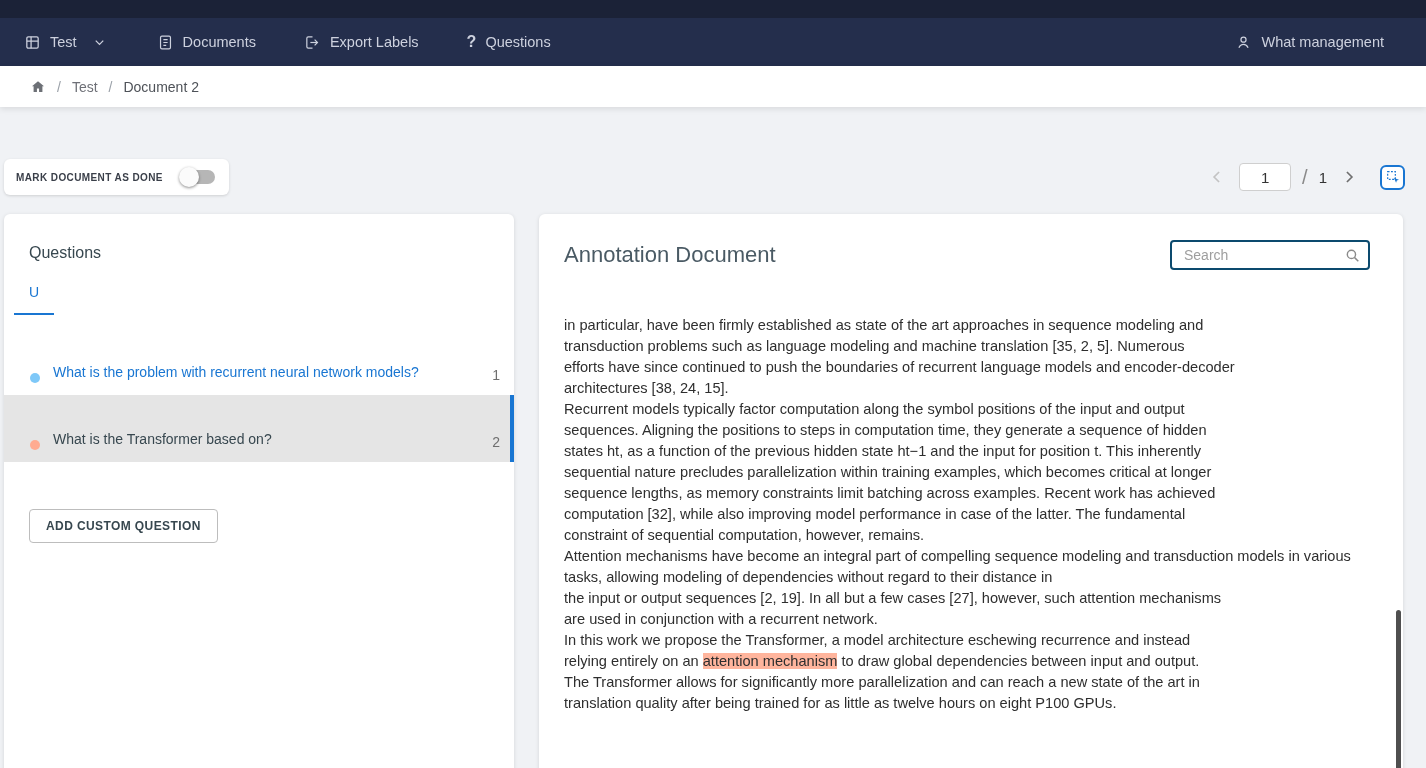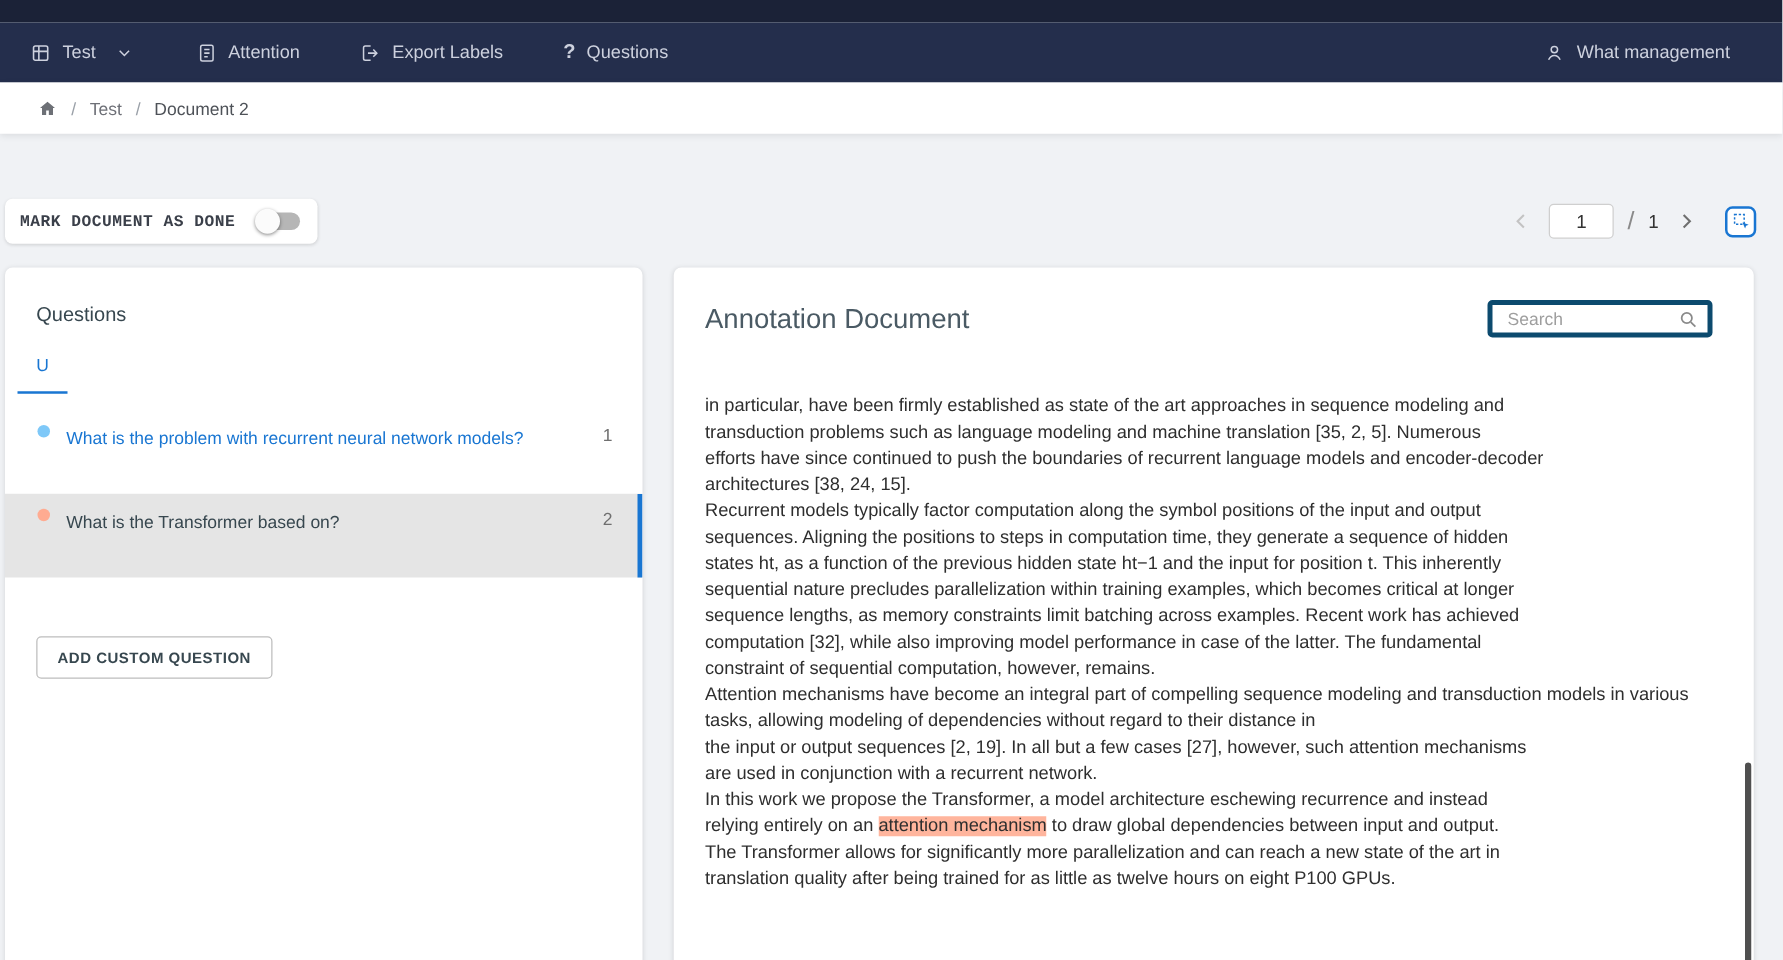--- a/index.html
+++ b/index.html
@@ -41,21 +41,21 @@
   .breadcrumb .sep{color:#9aa0a8;}
   .breadcrumb .crumb{color:#6e7077;cursor:pointer;text-decoration:none;}
   .breadcrumb .crumb.current{color:#4e5258;cursor:default;}
 
   
   .toolbar-row{display:flex;justify-content:space-between;align-items:center;margin:52px 21px 0 4px;}
   .mark-done{
     background:#fff;border-radius:6px;box-shadow:0 1px 3px rgba(0,0,0,0.14);
     padding:8px 14px 8px 12px;display:flex;align-items:center;gap:18px;
   }
-  .mark-done .lbl{font-size:13px;font-weight:700;color:#3a3f49;letter-spacing:.4px;font-family:Liberation Mono, monospace;}
+  .mark-done .lbl{font-size:10px;font-weight:700;color:#3a3f49;letter-spacing:.4px;}
   .switch{position:relative;width:34px;height:20px;cursor:pointer;flex:0 0 auto;}
   .switch .track{position:absolute;left:2px;right:0;top:3px;height:14px;border-radius:7px;background:#b6b6b6;}
   .switch .thumb{position:absolute;left:-2px;top:0;width:20px;height:20px;border-radius:50%;background:#fbfbfb;box-shadow:0 1px 3px rgba(0,0,0,.45);}
 
   .pagination{display:flex;align-items:center;gap:10px;}
   .page-btn{width:24px;height:24px;display:flex;align-items:center;justify-content:center;color:#6f6f6f;cursor:pointer;background:none;border:none;padding:0;}
   .page-btn.disabled{color:#c3c3c3;cursor:default;}
   .page-input{
     width:52px;height:28px;border:1px solid #cfcfcf;border-radius:4px;background:#fff;
     text-align:center;font-size:15px;color:#333;outline:none;font-family:inherit;
@@ -75,37 +75,37 @@
   .doc-card{flex:1;height:600px;overflow:hidden;position:relative;}
 
   
   .q-title{font-size:16px;font-weight:500;color:#37474f;margin:30px 0 0 25px;}
   .q-tab{
     display:inline-block;margin:22px 0 0 10px;width:40px;text-align:center;
     color:var(--accent);font-size:14px;font-weight:500;padding-bottom:13px;
     border-bottom:2px solid var(--accent);cursor:pointer;
   }
   .q-list{margin-top:13px;}
-  .q-item{display:flex;align-items:flex-start;min-height:67px;padding:12px 22px 12px 26px;cursor:pointer;}
+  .q-item{display:flex;align-items:flex-end;min-height:67px;padding:12px 12px 12px 26px;cursor:pointer;}
   .q-item.selected{background:#e5e5e5;box-shadow:inset -4px 0 0 var(--accent);}
   .q-dot{width:10px;height:10px;border-radius:50%;flex:0 0 auto;margin-right:13px;}
   .q-text{flex:1;font-size:14px;line-height:21px;color:#37474f;max-width:372px;}
   .q-text.blue{color:var(--accent);}
   .q-num{margin-left:auto;color:#6f6f6f;font-size:14px;padding-right:2px;}
   .add-btn{
     margin:47px 0 0 25px;background:#fff;border:1px solid #bdbdbd;border-radius:4px;
     padding:9px 16px;font-size:12px;font-weight:600;letter-spacing:.4px;color:#37474f;
     cursor:pointer;font-family:inherit;
   }
 
   
   .doc-header{display:flex;justify-content:space-between;align-items:center;padding:26px 33px 0 25px;}
   .doc-title{font-size:22px;font-weight:400;color:#4a5a64;}
   .search-box{
-    width:180px;height:30px;border:4px solid #0c4a6e;border-radius:4px;background:#fff;
+    width:200px;height:30px;border:2px solid #0c4a6e;border-radius:4px;background:#fff;
     display:flex;align-items:center;padding:0 7px 0 10px;
   }
   .search-box input{border:none;outline:none;flex:1;min-width:0;font-size:14px;color:#333;font-family:inherit;background:transparent;}
   .search-box input::placeholder{color:#9e9e9e;}
   .doc-body{margin:45px 33px 0 25px;font-size:14.6px;line-height:21px;color:#2e2e2e;}
   .doc-line{min-height:21px;}
   .hl{background:var(--hl);}
 
   
   .scroll-thumb{position:absolute;left:1396px;top:610px;width:5px;height:160px;border-radius:3px;background:#4f4f4f;}
@@ -131,21 +131,21 @@
     </span>
   </div>
   <div class="nav-items">
     <div class="nav-item">
       <span class="icon">
         <svg viewBox="0 0 24 24" width="17" height="17" fill="none" stroke="currentColor" stroke-width="1.7">
             <rect x="5" y="3" width="14" height="18" rx="2"></rect>
             <path d="M9 8h6M9 12h6M9 16h4"></path>
           </svg>
       </span>
-      <span>Attention</span>
+      <span>Documents</span>
     </div>
     <div class="nav-item">
       <span class="icon">
         <svg viewBox="0 0 24 24" width="17" height="17" fill="none" stroke="currentColor" stroke-width="1.7">
             <path d="M12 4H6a2 2 0 0 0-2 2v12a2 2 0 0 0 2 2h6"></path>
             <path d="M15 8l4 4-4 4"></path>
             <path d="M19 12H9"></path>
           </svg>
       </span>
       <span>Export Labels</span>

